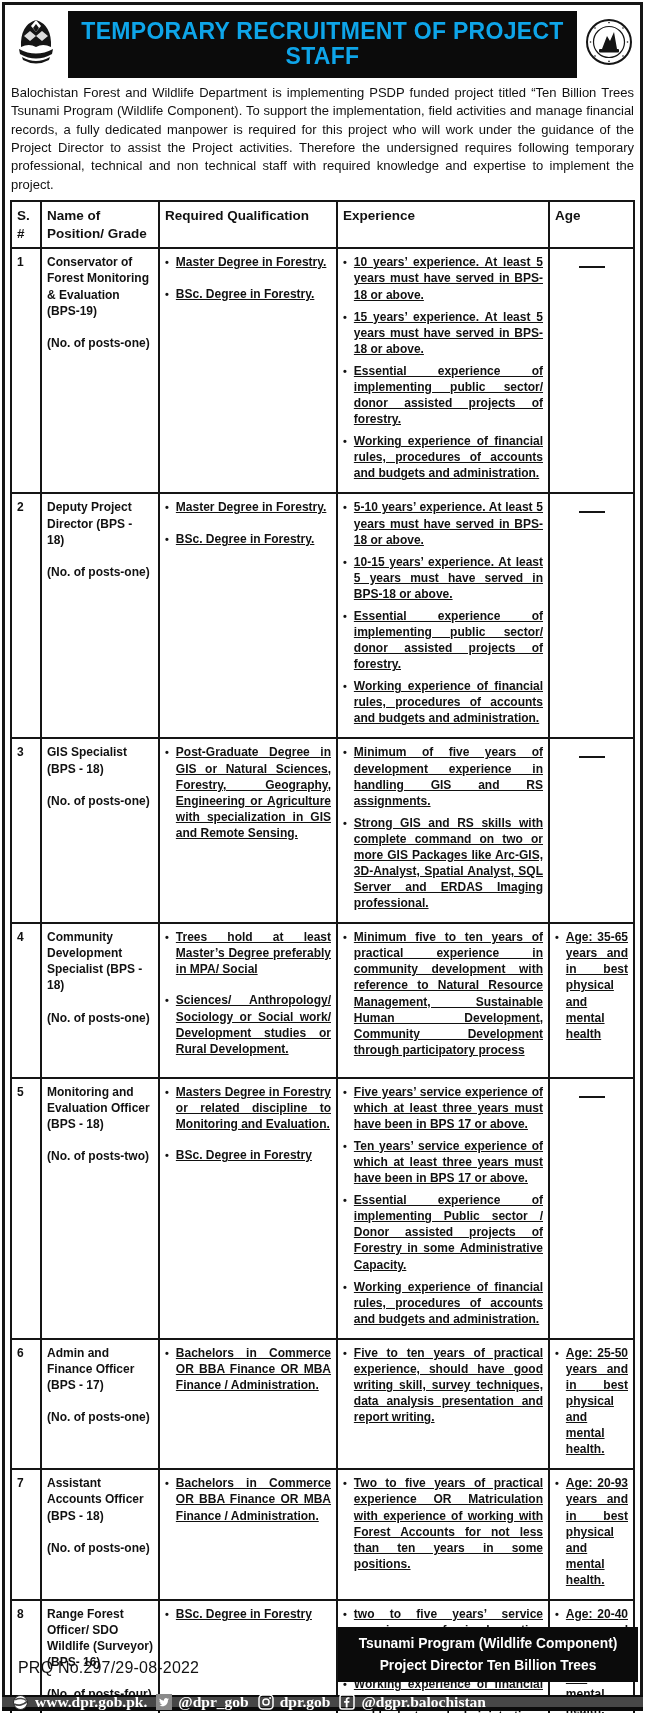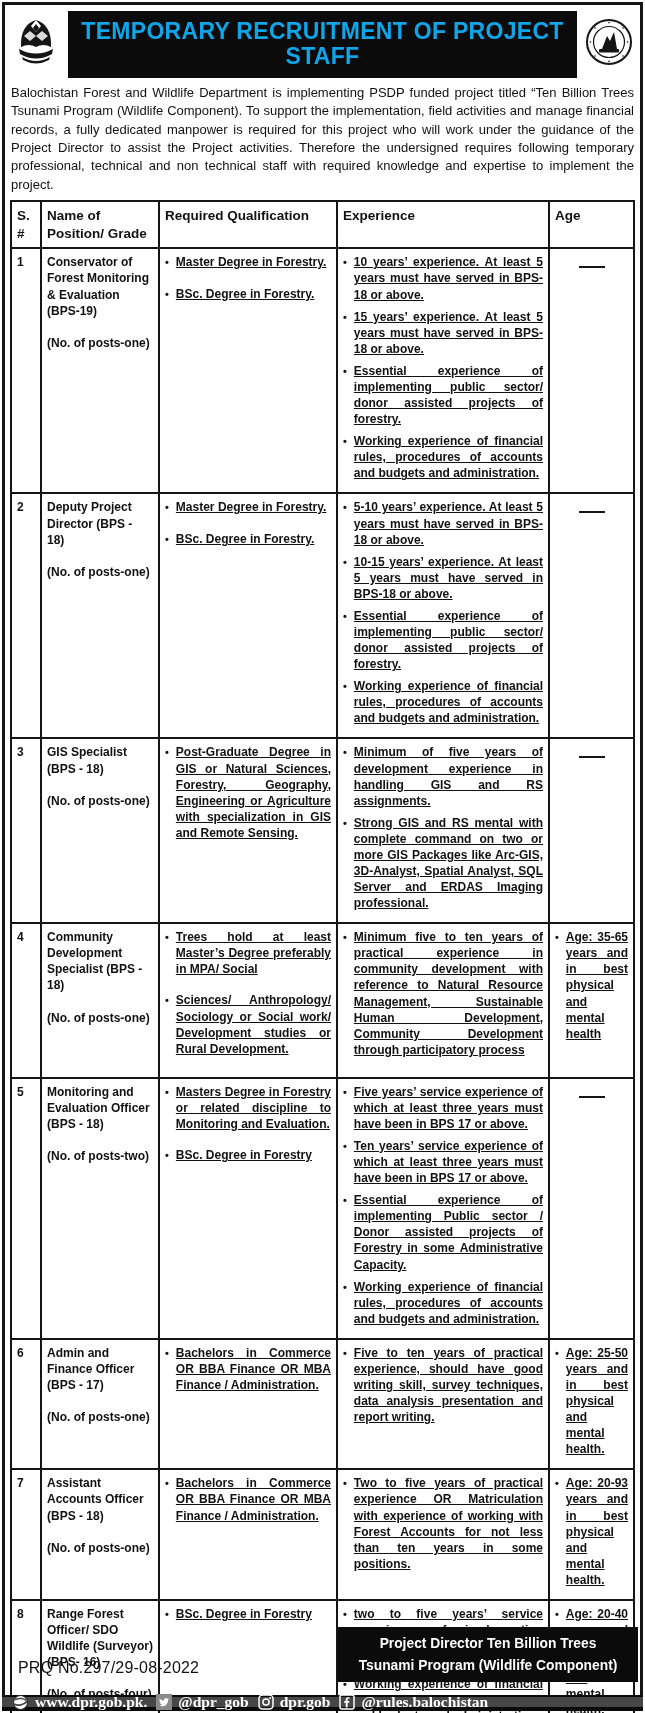--- a/index.html
+++ b/index.html
@@ -214,21 +214,21 @@
                 <span class="btxt">Post-Graduate Degree in GIS or Natural Sciences, Forestry, Geography, Engineering or Agriculture with specialization in GIS and Remote Sensing.</span>
               </div>
             </td>
             <td class="c-exp">
               <div class="b">
                 <span class="dot">•</span>
                 <span class="btxt">Minimum of five years of development experience in handling GIS and RS assignments.</span>
               </div>
               <div class="b">
                 <span class="dot">•</span>
-                <span class="btxt">Strong GIS and RS mental with complete command on two or more GIS Packages like Arc-GIS, 3D-Analyst, Spatial Analyst, SQL Server and ERDAS Imaging professional.</span>
+                <span class="btxt">Strong GIS and RS skills with complete command on two or more GIS Packages like Arc-GIS, 3D-Analyst, Spatial Analyst, SQL Server and ERDAS Imaging professional.</span>
               </div>
             </td>
             <td class="c-age">
               <span class="age-dash"></span>
             </td>
           </tr>
           <tr class="job-row">
             <td class="c-sno">4</td>
             <td class="c-pos">
               <div class="pos-name">Community Development Specialist (BPS - 18)</div>
@@ -375,22 +375,22 @@
             </td>
           </tr>
         </tbody>
     </table>
 
   </div>
 
   <div class="prq">PRQ No.297/29-08-2022</div>
 
   <div class="sig-box">
+    <div>Tsunami Program (Wildlife Component)</div>
     <div>Project Director  Ten Billion Trees</div>
-    <div>Tsunami Program (Wildlife Component)</div>
   </div>
 
   <div class="footer-bar">
     <span class="footer-item">
       <span>
         <svg width="17" height="17" viewBox="0 0 16 16">
           <circle cx="8" cy="8" r="6.6" fill="#fff"></circle>
           <path d="M2 9.5 C6 11.5 11 10.5 14.2 7" stroke="#474747" stroke-width="1.6" fill="none"></path>
           <path d="M3 5.5 C6.5 3.5 11 4 13.5 6.2" stroke="#474747" stroke-width="1.3" fill="none"></path>
           <circle cx="8" cy="8" r="6.6" fill="none" stroke="#2a2a2a" stroke-width="1"></circle>
@@ -417,16 +417,16 @@
       </span>
       <span>dpr.gob</span>
     </span>
     <span class="footer-item">
       <span>
         <svg width="16" height="16" viewBox="0 0 16 16">
           <rect x="1" y="1" width="14" height="14" rx="2" fill="none" stroke="#fff" stroke-width="1.5"></rect>
           <path fill="#fff" d="M8.6 13.5V8.8h1.6l.25-1.85H8.6V5.75c0-.53.15-.9.92-.9h.98V3.2c-.17-.02-.75-.07-1.42-.07-1.4 0-2.36.86-2.36 2.43v1.4H5.1V8.8h1.62v4.7z"></path>
         </svg>
       </span>
-      <span>@rules.balochistan</span>
+      <span>@dgpr.balochistan</span>
     </span>
   </div>
 </div>
 
 </body></html>

